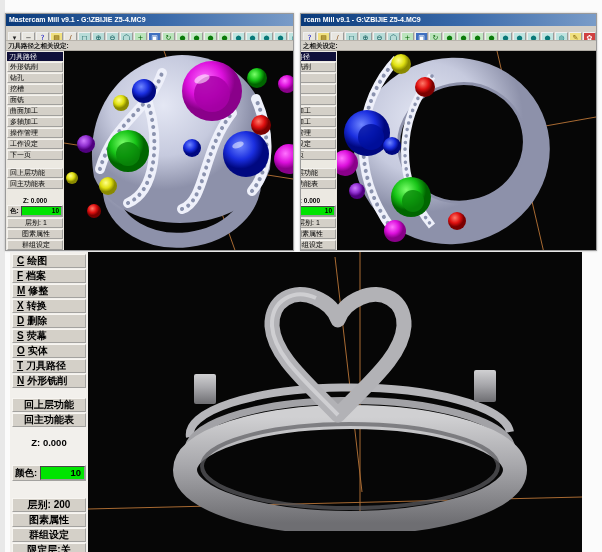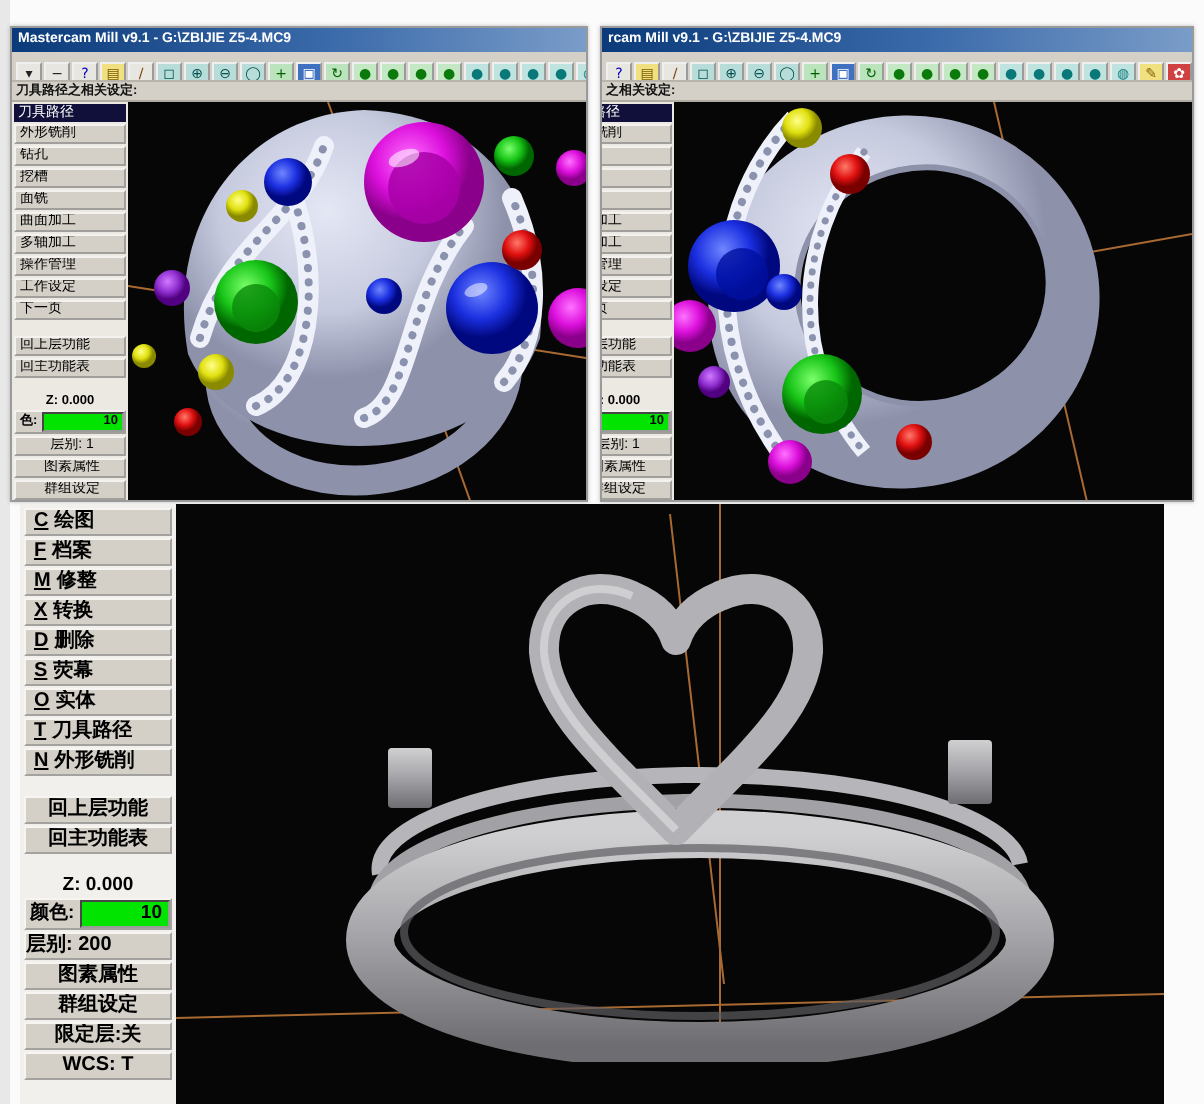--- a/index.html
+++ b/index.html
@@ -31,21 +31,21 @@
   .color-badge{flex:1;background:#00e400;text-align:right;padding-right:2px;margin-left:2px;border:1px inset #9a9a9a;}
   .viewport{flex:1;background:#060606;position:relative;overflow:hidden;}
   .viewport svg{position:absolute;left:0;top:0;}
 
   
   .sidebar-lg{width:78px;display:flex;flex-direction:column;gap:1px;padding-top:2px;background:#f2f0ec;}
   .menu-btn-lg{background:#d4d0c8;border:1px outset #f7f5f1;font-size:10px;line-height:12px;font-weight:bold;
                text-align:left;padding-left:4px;margin:0 2px;color:#000;white-space:nowrap;overflow:hidden;}
   .menu-key{text-decoration:underline;margin-right:3px;}
   .stat-z-lg{font-size:9.5px;text-align:center;font-weight:bold;}
-  .color-row-lg{display:flex;align-items:center;margin:0 2px;border:1px outset #f7f5f1;background:#d4d0c8;
+  .color-row-lg{display:flex;align-items:center;margin:16px 2px;border:1px outset #f7f5f1;background:#d4d0c8;
                 font-size:9.5px;line-height:12px;font-weight:bold;}
   .color-badge-lg{flex:1;background:#00e400;text-align:right;padding-right:3px;margin-left:3px;border:1px inset #9a9a9a;}
   .menu-gap-lg{height:8px;}
 </style>
 </head>
 <body>
 
 <div id="canvas">
   <div class="edge-strip"></div>
 
@@ -283,21 +283,21 @@
           <div class="menu-btn-lg"><span class="menu-key">N</span><span>外形铣削</span></div>
           <div class="menu-gap-lg"></div>
           <div class="menu-btn-lg" style="text-align:center;padding-left:0;">回上层功能</div>
           <div class="menu-btn-lg" style="text-align:center;padding-left:0;">回主功能表</div>
           <div class="menu-gap-lg"></div>
           <div class="stat-z-lg">Z:  0.000</div>
           <div class="color-row-lg">
             <span style="padding-left:2px;">颜色:</span>
             <span class="color-badge-lg">10</span>
           </div>
-          <div class="menu-btn-lg" style="text-align:left;padding-left:0;">层别: 200</div>
+          <div class="menu-btn-lg" style="text-align:center;padding-left:0;">层别: 200</div>
           <div class="menu-btn-lg" style="text-align:center;padding-left:0;">图素属性</div>
           <div class="menu-btn-lg" style="text-align:center;padding-left:0;">群组设定</div>
           <div class="menu-btn-lg" style="text-align:center;padding-left:0;">限定层:关</div>
           <div class="menu-btn-lg" style="text-align:center;padding-left:0;">WCS: T</div>
 
         </div>
       </div>
       <div class="viewport" style="max-width:494px;">
         <svg width="494" height="279" viewBox="0 0 494 279">
           <defs>

